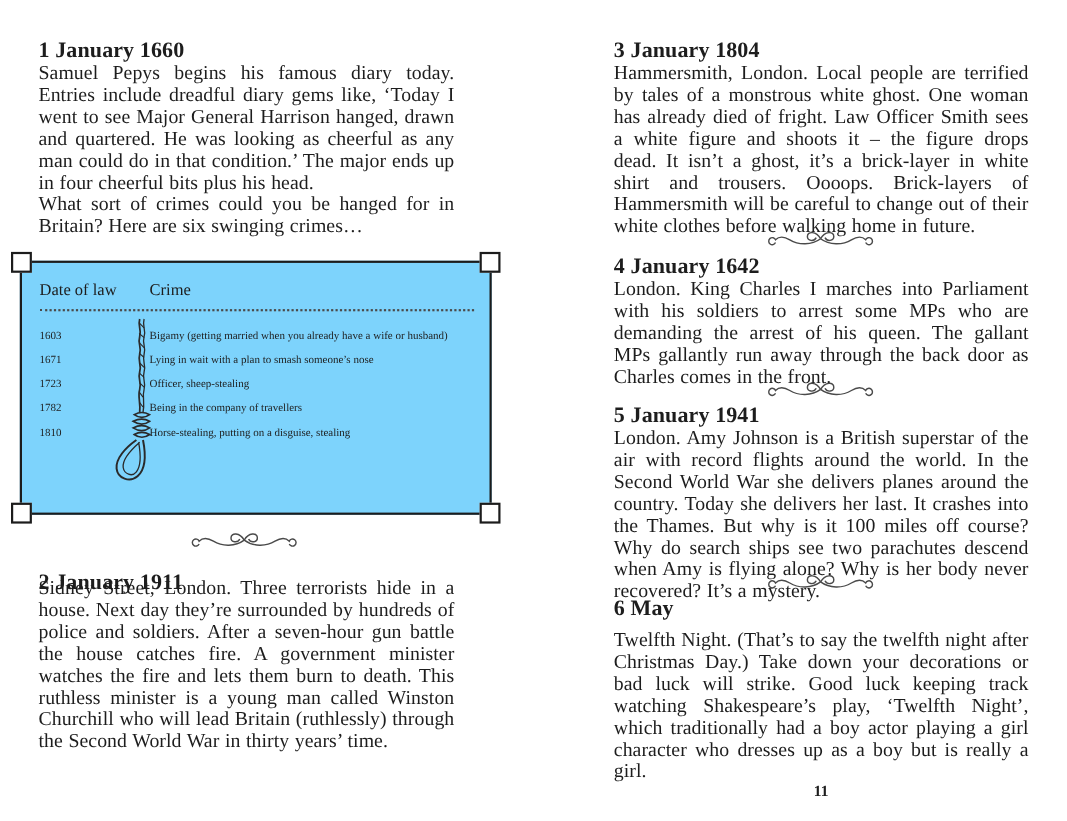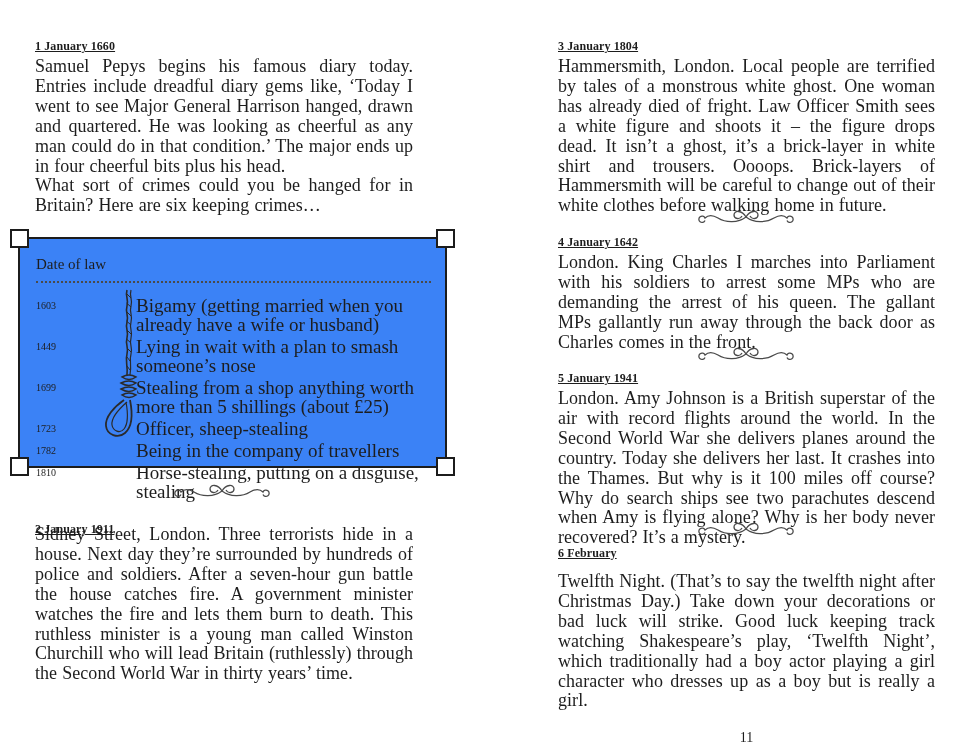--- a/index.html
+++ b/index.html
@@ -2,94 +2,90 @@
 <html><head>
 <meta charset="utf-8">
 <style>
   html,body { margin:0; padding:0; background:#ffffff; }
   .spread {
     position:relative; width:970px; height:746px; background:#ffffff;
     font-family:"Liberation Serif", serif; color:#1d1d1d; overflow:hidden;
   }
   .abs { position:absolute; }
   .entry-heading {
-    font-size:12px; font-weight:bold; margin:0; line-height:19px;
+    font-size:20px; font-weight:bold; margin:0; line-height:19px;
     letter-spacing:0.1px;
-    text-decoration:underline;
   }
   .entry-body {
     font-size:18px; line-height:19.9px; margin:0; text-align:justify;
     letter-spacing:0.05px; word-spacing:0.5px;
   }
   .col-left  { left:35px;  width:378px; }
   .col-right { left:558px; width:377px; }
 
   
   .law-box {
     position:absolute; left:18px; top:237px; width:425px; height:227px;
-    border:2px solid #1c1c1c; background:#3b82f6;
+    border:2px solid #1c1c1c; background:#7dd3fc;
   }
   .corner-tab {
     position:absolute; width:15px; height:15px; background:#ffffff;
     border:2px solid #1c1c1c;
   }
   .corner-tab.tl { left:-10px; top:-10px; }
   .corner-tab.tr { right:-10px; top:-10px; }
   .corner-tab.bl { left:-10px; bottom:-10px; }
   .corner-tab.br { right:-10px; bottom:-10px; }
   .law-inner { position:absolute; left:0; top:0; right:0; bottom:0; padding:15px 14px 0 16px; }
   .law-head { display:grid; grid-template-columns:100px 1fr; font-size:15px; line-height:20px; }
   .dotted-rule { border-bottom:2px dotted #4a4a4a; margin-top:7px; height:0; }
   .law-rows { margin-top:13px; }
   .law-row { display:grid; grid-template-columns:100px 1fr; margin-bottom:3px; }
   .law-row .date  { font-size:10px; line-height:19px; }
-  .law-row .crime { font-size:19px; line-height:19px; }
+  .law-row .crime { font-size:10px; line-height:19px; }
   .noose-wrap { position:absolute; left:80px; top:50px; width:48px; height:152px; }
 
   .flourish-wrap { width:102px; height:20px; }
   .page-number { font-size:14px; text-align:center; margin:0; }
   svg { display:block; }
 </style>
 </head>
 <body>
 
 <div class="spread">
 
   <div>
 
     <h3 class="abs col-left entry-heading" style="top:37px;">1 January 1660</h3>
 
     <p class="abs col-left entry-body" style="top:57px;">Samuel Pepys begins his famous diary today. Entries include dreadful diary gems like, ‘Today I went to see Major General Harrison hanged, drawn and quartered. He was looking as cheerful as any man could do in that condition.’ The major ends up in four cheerful bits plus his head.</p>
 
-    <p class="abs col-left entry-body" style="top:176px;">What sort of crimes could you be hanged for in Britain? Here are six keeping crimes…</p>
+    <p class="abs col-left entry-body" style="top:176px;">What sort of crimes could you be hanged for in Britain? Here are six swinging crimes…</p>
 
     <div class="law-box">
       <div class="corner-tab tl"></div>
       <div class="corner-tab tr"></div>
       <div class="corner-tab bl"></div>
       <div class="corner-tab br"></div>
 
       <div class="law-inner">
         <div class="law-head">
           <span>Date of law</span>
+          <span>Crime</span>
         </div>
         <div class="dotted-rule"></div>
 
         <div class="law-rows">
           <div class="law-row">
             <span class="date">1603</span>
             <span class="crime">Bigamy (getting married when you already have a wife or husband)</span>
           </div>
           <div class="law-row">
-            <span class="date">1449</span>
+            <span class="date">1671</span>
             <span class="crime">Lying in wait with a plan to smash someone’s nose</span>
-          </div>
-          <div class="law-row">
-            <span class="date">1699</span>
-            <span class="crime">Stealing from a shop anything worth more than 5 shillings (about £25)</span>
           </div>
           <div class="law-row">
             <span class="date">1723</span>
             <span class="crime">Officer, sheep-stealing</span>
           </div>
           <div class="law-row">
             <span class="date">1782</span>
             <span class="crime">Being in the company of travellers</span>
           </div>
           <div class="law-row">
@@ -161,19 +157,19 @@
 
     <div class="abs flourish-wrap" style="left:695px; top:519px;">
       <svg width="102" height="20" viewBox="0 0 102 20" fill="none" stroke="#4a4a4a" stroke-width="1.3">
         <path d="M51 10 C43 16 31 16 23 11 C18 8 13 8 10 11 A3.2 3.2 0 1 0 10 13.5"></path>
         <path d="M51 10 C59 16 71 16 79 11 C84 8 89 8 92 11 A3.2 3.2 0 1 1 92 13.5"></path>
         <path d="M51 10 C47 3 39 3 39 8 C39 12 45 13 47 9"></path>
         <path d="M51 10 C55 3 63 3 63 8 C63 12 57 13 55 9"></path>
       </svg>
     </div>
 
-    <h3 class="abs col-right entry-heading" style="top:544px;">6 February</h3>
+    <h3 class="abs col-right entry-heading" style="top:544px;">6 May</h3>
     <p class="abs col-right entry-body" style="top:572px;">Twelfth Night. (That’s to say the twelfth night after Christmas Day.) Take down your decorations or bad luck will strike. Good luck keeping track watching Shakespeare’s play, ‘Twelfth Night’, which traditionally had a boy actor playing a girl character who dresses up as a boy but is really a girl.</p>
 
-    <p class="abs col-right page-number" style="top:730px;">11</p>
+    <p class="abs col-right page-number" style="top:713px;font-weight:bold;">11</p>
   </div>
 
 </div>
 
 </body></html>

